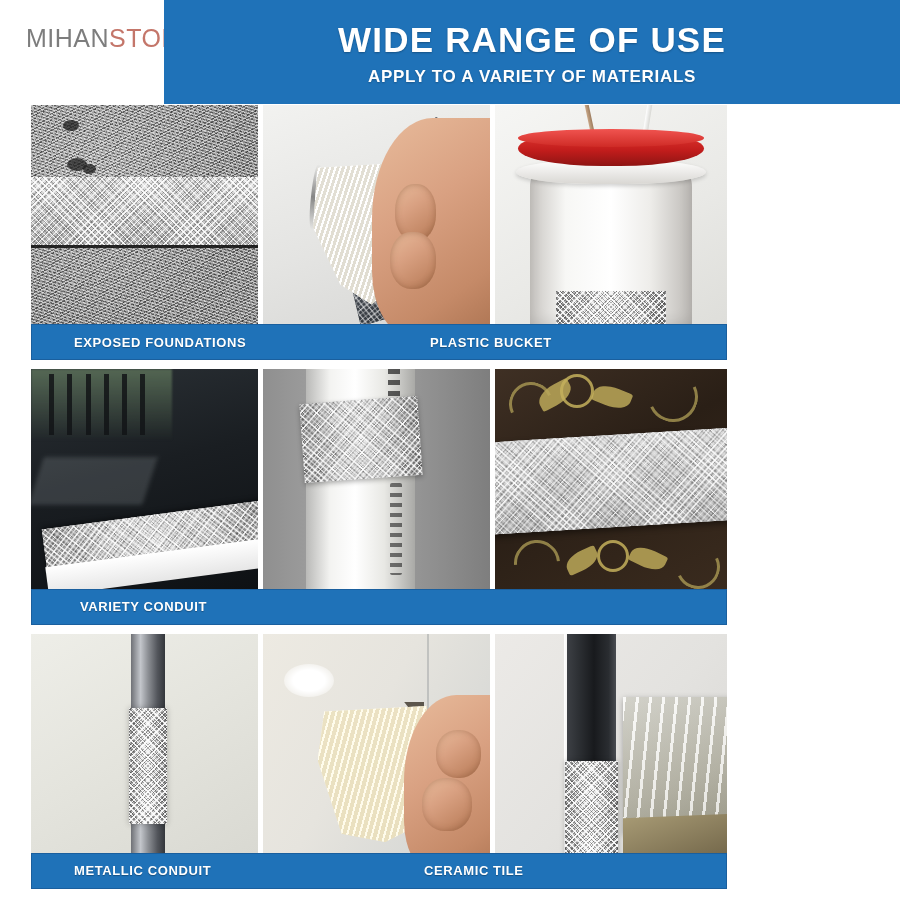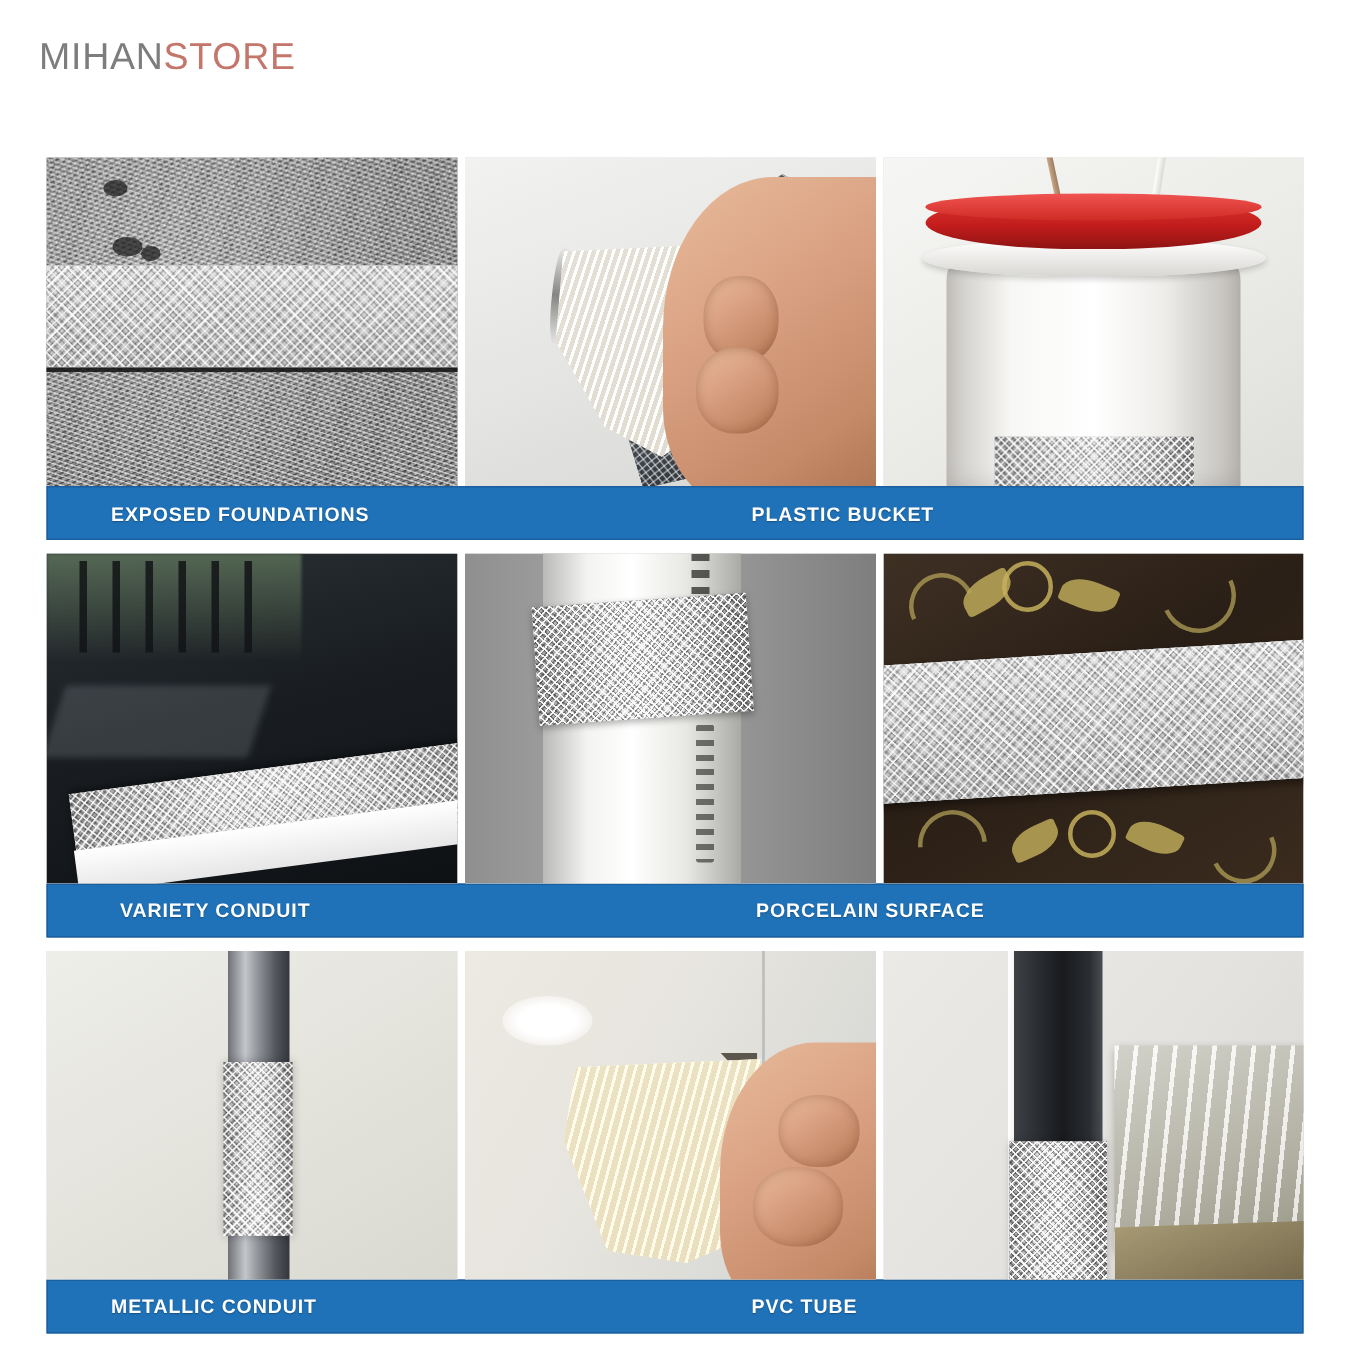--- a/index.html
+++ b/index.html
@@ -38,21 +38,21 @@
   }
   .banner-sub {
     color: #ffffff; font-size: 17px; font-weight: 700;
     letter-spacing: .7px; margin-top: 9px;
     text-shadow: 0 1px 2px rgba(0,0,0,.25);
   }
 
   
   .grid {
     position: absolute; left: 31px; top: 105px;
-    width: 838px; height: 784px;
+    width: 696px; height: 784px;
     display: flex; flex-direction: column;
     gap: 9px;
   }
   .grid-row { display: flex; flex-direction: column; flex: 1 1 0; min-height: 0; }
 
   .photos { display: flex; flex: 1 1 0; gap: 5px; min-height: 0; }
   .cell { position: relative; flex: 1 1 0; overflow: hidden; background: #ddd; }
   .cell-3 { flex: 1.02 1 0; }
 
   .labels {
@@ -249,20 +249,24 @@
 </style>
 </head>
 <body>
 
 <div class="page">
 
   <div class="header">
     <div class="brand">
       <span class="b-mihan">MIHAN</span><span class="b-store">STORE</span>
     </div>
+    <div class="banner">
+      <div class="banner-title">WIDE RANGE OF USE</div>
+      <div class="banner-sub">APPLY TO A VARIETY OF MATERIALS</div>
+    </div>
   </div>
 
   <div class="grid">
 
     <div class="grid-row">
       <div class="photos">
 
         <div class="cell">
           <div class="fill stucco"></div>
           <div class="c1-spot" style="left:14%;top:7%;width:16px;height:11px;"></div>
@@ -338,21 +342,20 @@
           <div class="c6-petal" style="left:30%;top:83%;width:34px;height:19px;transform:rotate(-24deg);"></div>
           <div class="c6-petal" style="left:58%;top:82%;width:36px;height:19px;transform:rotate(26deg);"></div>
           <div class="c6-swirl" style="left:8%;top:78%;width:46px;height:46px;transform:rotate(40deg);"></div>
           <div class="c6-swirl" style="left:78%;top:80%;width:44px;height:44px;transform:rotate(200deg);"></div>
           <div class="c6-band diamond"></div>
         </div>
       </div>
 
       <div class="labels">
         <div class="label l2">VARIETY CONDUIT</div>
-        <div class="label l3">PORCELAIN SURFACE</div>
       </div>
     </div>
 
     <div class="grid-row">
       <div class="photos">
 
         <div class="cell">
           <div class="fill c7-wall"></div>
           <div class="c7-pipe"></div>
           <div class="c7-wrap diamond-fine"></div>
@@ -374,18 +377,18 @@
           <div class="c9-foil"></div>
           <div class="c9-foil2"></div>
           <div class="c9-pipehi"></div>
           <div class="c9-pipe"></div>
           <div class="c9-wrap diamond-fine"></div>
         </div>
       </div>
 
       <div class="labels">
         <div class="label">METALLIC CONDUIT</div>
-        <div class="label l3">PVC TUBE</div>
+        <div class="label l2">CERAMIC TILE</div>
       </div>
     </div>
 
   </div>
 </div>
 
 </body></html>

